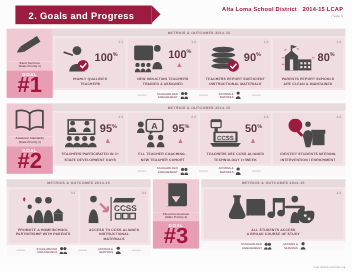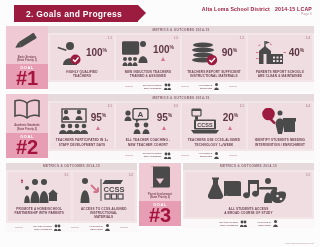--- a/index.html
+++ b/index.html
@@ -228,21 +228,21 @@
                 <rect fill="#f0dde2" x="7.5" y="14" width="3" height="10"></rect>
                 <g class="ic-l">
                   <rect x="0" y="12" width="2.5" height="1"></rect>
                   <rect x="0" y="18" width="2.5" height="1"></rect>
                   <rect x="27.5" y="12" width="2.5" height="1"></rect>
                   <rect x="2" y="5" width="2.2" height="1" transform="rotate(-40 3 5)"></rect>
                   <rect x="14" y="4" width="2.2" height="1" transform="rotate(40 15 4)"></rect>
                 </g>
               </svg>
             </span>
-            <span class="stat"><span>40</span><sup>%</sup></span>
+            <span class="stat"><span>80</span><sup>%</sup></span>
           </div>
           <div class="card-label">PARENTS REPORT SCHOOLS<br>ARE CLEAN &amp; MAINTAINED</div>
         </div>
 
       </div>
       <div class="foot-strip">
         <span class="fs-dash"></span>
         <span class="fs-item">
           <span class="fs-txt">STAKEHOLDER<br>ENGAGEMENT</span>
           <span>
@@ -348,21 +348,21 @@
                 <rect x="2" y="1" width="9" height="7" rx="1" fill="none" stroke="#4a4a4a" stroke-width="1.2"></rect>
                 <rect class="ic" x="2" y="1" width="9" height="2"></rect>
                 <rect class="ic" x="5" y="8" width="3" height="4" rx="1"></rect>
                 <rect class="ic" x="4" y="11.5" width="22" height="10" rx="1"></rect>
                 <rect fill="#f0dde2" x="6" y="13" width="18" height="7"></rect>
                 <text x="15" y="19" font-size="5.5" font-weight="bold" fill="#4a4a4a" text-anchor="middle" font-family="Liberation Sans, sans-serif">CCSS</text>
                 <path class="ic" d="M1 22 H29 L26.5 25.5 H3.5 Z"></path>
               </svg>
             </span>
             <div class="arrow-col">
-              <span class="stat"><span>20</span><sup>%</sup></span>
+              <span class="stat"><span>50</span><sup>%</sup></span>
               <span class="arrow-up"></span>
             </div>
           </div>
           <div class="card-label">TEACHERS USE CCSS-ALIGNED<br>TECHNOLOGY 1+/WEEK</div>
         </div>
 
         <div class="card">
           <span class="card-num">2.4</span>
           <div class="card-top">
             <span>

